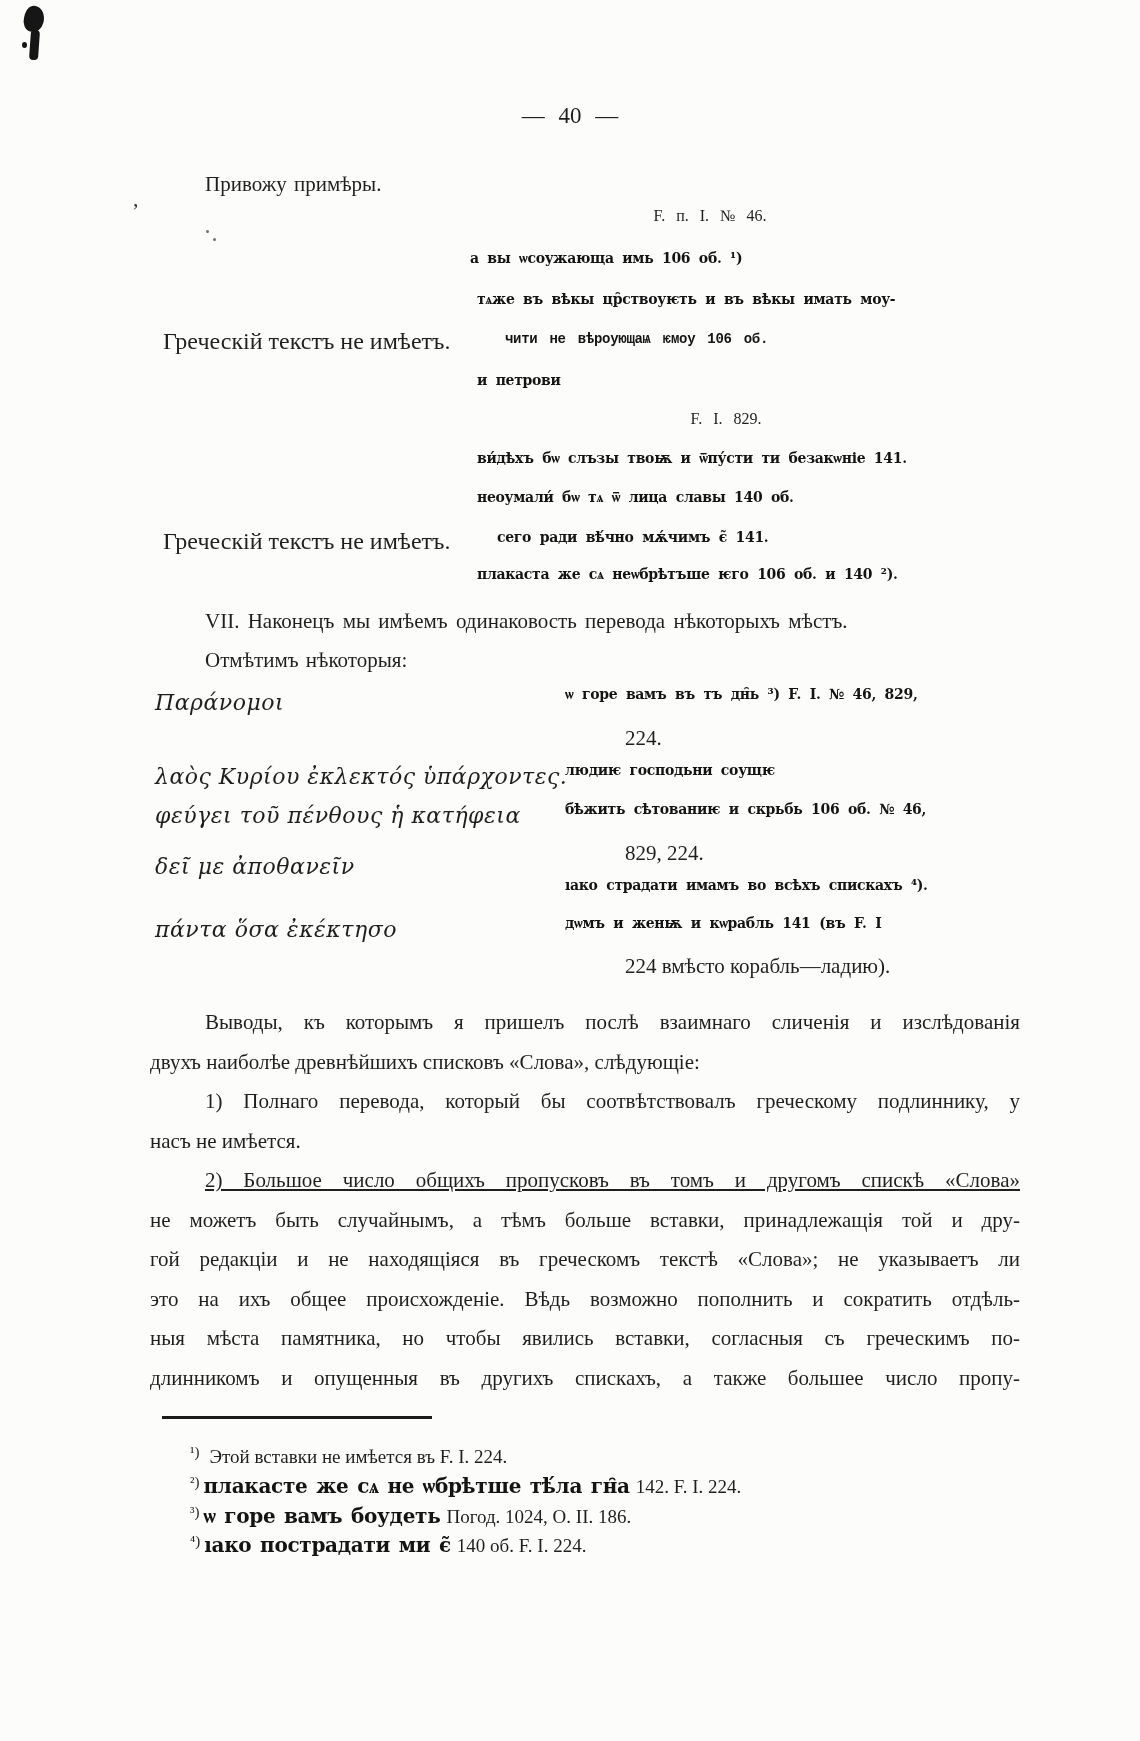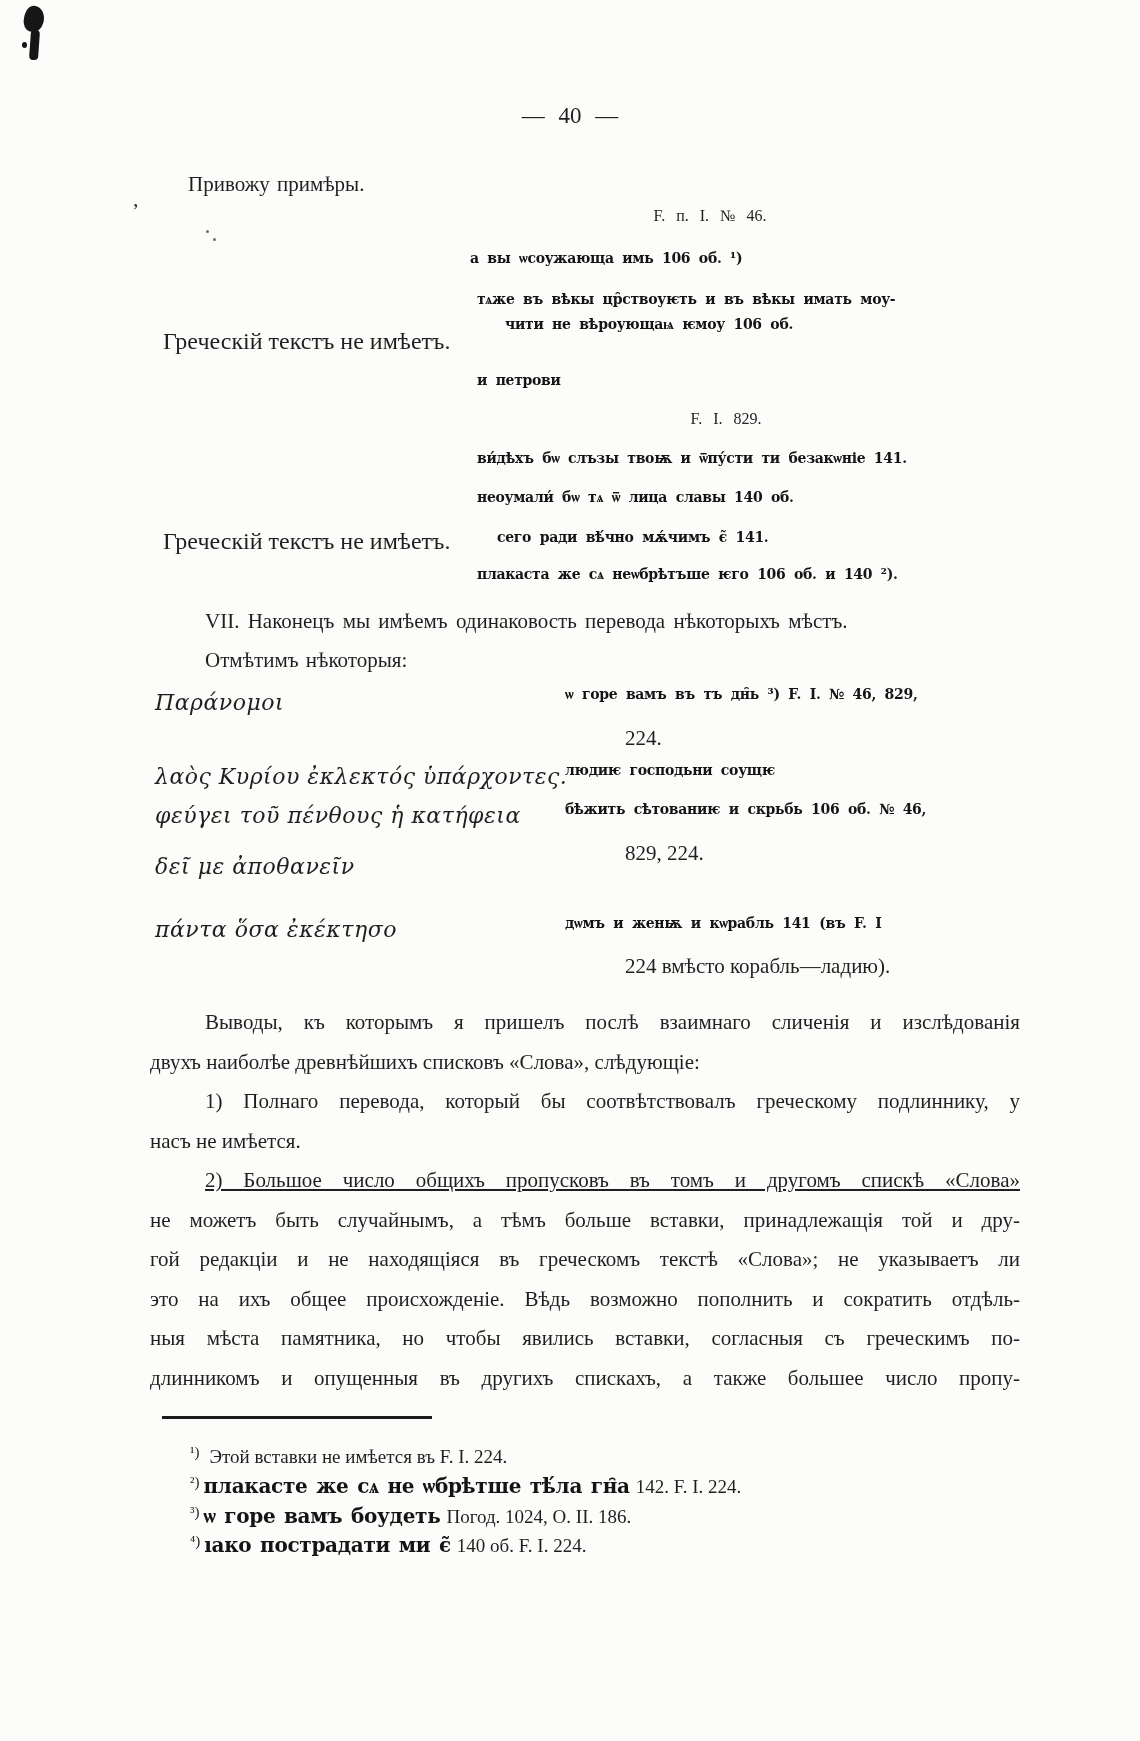--- a/index.html
+++ b/index.html
@@ -25,30 +25,30 @@
 <body>
 
 <div class="page">
 
   <div class="smudge" style="left:24px;top:6px;width:20px;height:26px;border-radius:45% 60% 50% 50%;transform:rotate(14deg);"></div>
   <div class="smudge" style="left:30px;top:30px;width:9px;height:30px;border-radius:4px;transform:rotate(4deg);"></div>
   <div class="smudge" style="left:22px;top:42px;width:5px;height:6px;border-radius:50%;"></div>
 
   <div class="t" style="left:0;top:102px;width:1140px;text-align:center;font-size:23px;word-spacing:8px;">— 40 —</div>
 
-  <div class="t" style="left:188px;top:172px;word-spacing:2px;">Привожу примѣры.</div>
+  <div class="t" style="left:205px;top:172px;word-spacing:2px;">Привожу примѣры.</div>
   <div class="t" style="left:133px;top:186px;font-size:22px;color:#333;">,</div>
   <div class="dot" style="left:206px;top:230px;width:3px;height:3px;"></div>
   <div class="dot" style="left:213px;top:238px;width:3px;height:3px;"></div>
 
   <div class="t hd" style="left:470px;top:206px;width:480px;">F. п. I. № 46.</div>
   <div class="t cs" style="left:470px;top:250px;">а вы ѡсоужающа имь 106 об. ¹)</div>
   <div class="t cs" style="left:477px;top:291px;">тѧже въ вѣкы цр̑ствоуѥть и въ вѣкы имать моу-</div>
   <div class="t lbl" style="left:163px;top:327px;">Греческій текстъ не имѣетъ.</div>
-  <div class="t cs" style="left:505px;top:316px;">чити не вѣроующаѩ ѥмоу 106 об.</div>
+  <div class="t cs" style="left:505px;top:331px;font-family:Liberation Mono, monospace;">чити не вѣроующаѩ ѥмоу 106 об.</div>
   <div class="t cs" style="left:477px;top:372px;">и петрови</div>
 
   <div class="t hd" style="left:470px;top:409px;width:512px;">F. I. 829.</div>
   <div class="t cs" style="left:477px;top:450px;">ви́дѣхъ бѡ слъзы твоѭ и ѿпу́сти ти безакѡніе 141.</div>
   <div class="t cs" style="left:477px;top:489px;">неоумали́ бѡ тѧ ѿ лица славы 140 об.</div>
   <div class="t lbl" style="left:163px;top:527px;">Греческій текстъ не имѣетъ.</div>
   <div class="t cs" style="left:497px;top:529px;">сего ради вѣ́чно мѫ́чимъ є̃ 141.</div>
   <div class="t cs" style="left:477px;top:566px;">плакаста же сѧ неѡбрѣтъше ѥго 106 об. и 140 ²).</div>
 
   <div class="t" style="left:205px;top:609px;word-spacing:3px;">VII. Наконецъ мы имѣемъ одинаковость перевода нѣкоторыхъ мѣстъ.</div>
@@ -59,20 +59,21 @@
   <div class="t" style="left:625px;top:726px;">224.</div>
 
   <div class="t gk" style="left:155px;top:764px;">λαὸς Κυρίου ἐκλεκτός ὑπάρχοντες.</div>
   <div class="t cs" style="left:565px;top:762px;">людиѥ господьни соущѥ</div>
 
   <div class="t gk" style="left:155px;top:803px;">φεύγει τοῦ πένθους ἡ κατήφεια</div>
   <div class="t cs" style="left:565px;top:801px;">бѣжить сѣтованиѥ и скрьбь 106 об. № 46,</div>
   <div class="t" style="left:625px;top:841px;">829, 224.</div>
 
   <div class="t gk" style="left:155px;top:854px;">δεῖ με ἀποθανεῖν</div>
+  <div class="t cs" style="left:565px;top:877px;">ıако страдати имамъ во всѣхъ спискахъ ⁴).</div>
 
   <div class="t gk" style="left:155px;top:917px;">πάντα ὅσα ἐκέκτησο</div>
   <div class="t cs" style="left:565px;top:915px;">дѡмъ и женѭ и кѡрабль 141 (въ F. I</div>
   <div class="t" style="left:625px;top:954px;">224 вмѣсто корабль—ладию).</div>
 
   <div class="bl jl ind" style="top:1010px;">Выводы, къ которымъ я пришелъ послѣ взаимнаго сличенія и изслѣдованія</div>
   <div class="bl" style="top:1050px;">двухъ наиболѣе древнѣйшихъ списковъ «Слова», слѣдующіе:</div>
   <div class="bl jl ind" style="top:1089px;">1) Полнаго перевода, который бы соотвѣтствовалъ греческому подлиннику, у</div>
   <div class="bl" style="top:1129px;">насъ не имѣется.</div>
   <div class="bl jl ind" style="top:1168px;text-decoration:underline;">2) Большое число общихъ пропусковъ въ томъ и другомъ спискѣ «Слова»</div>

